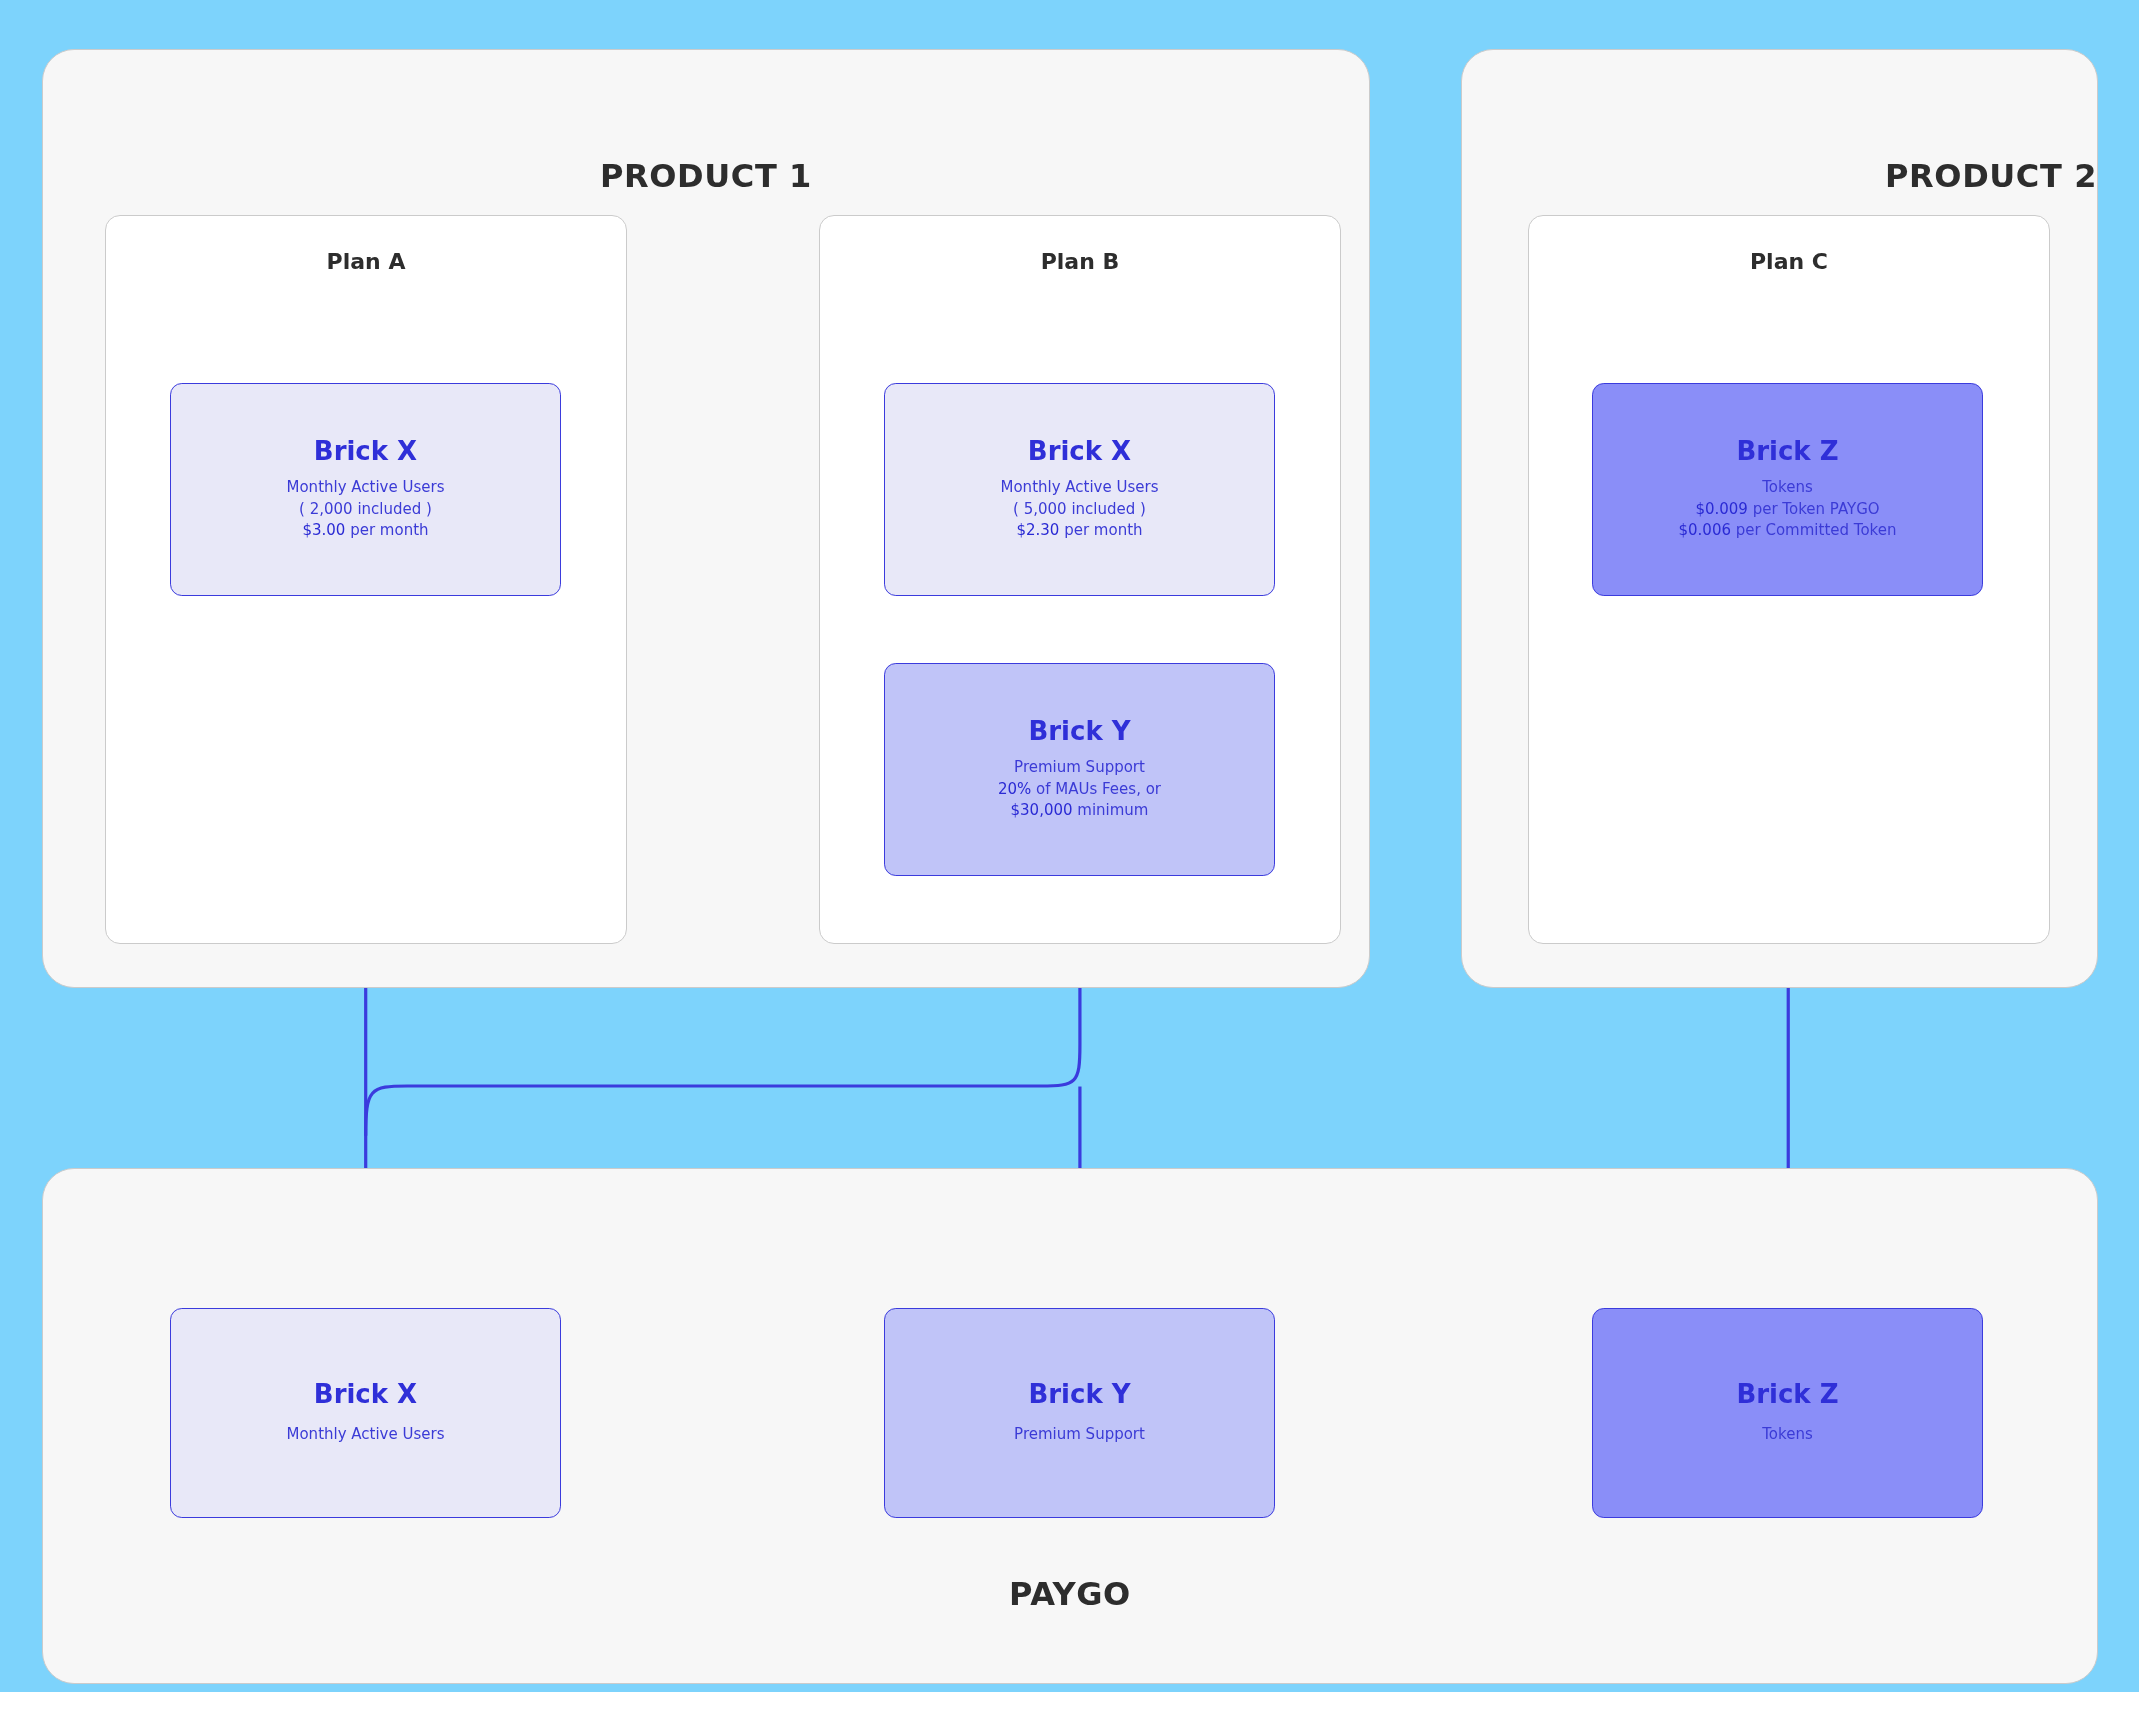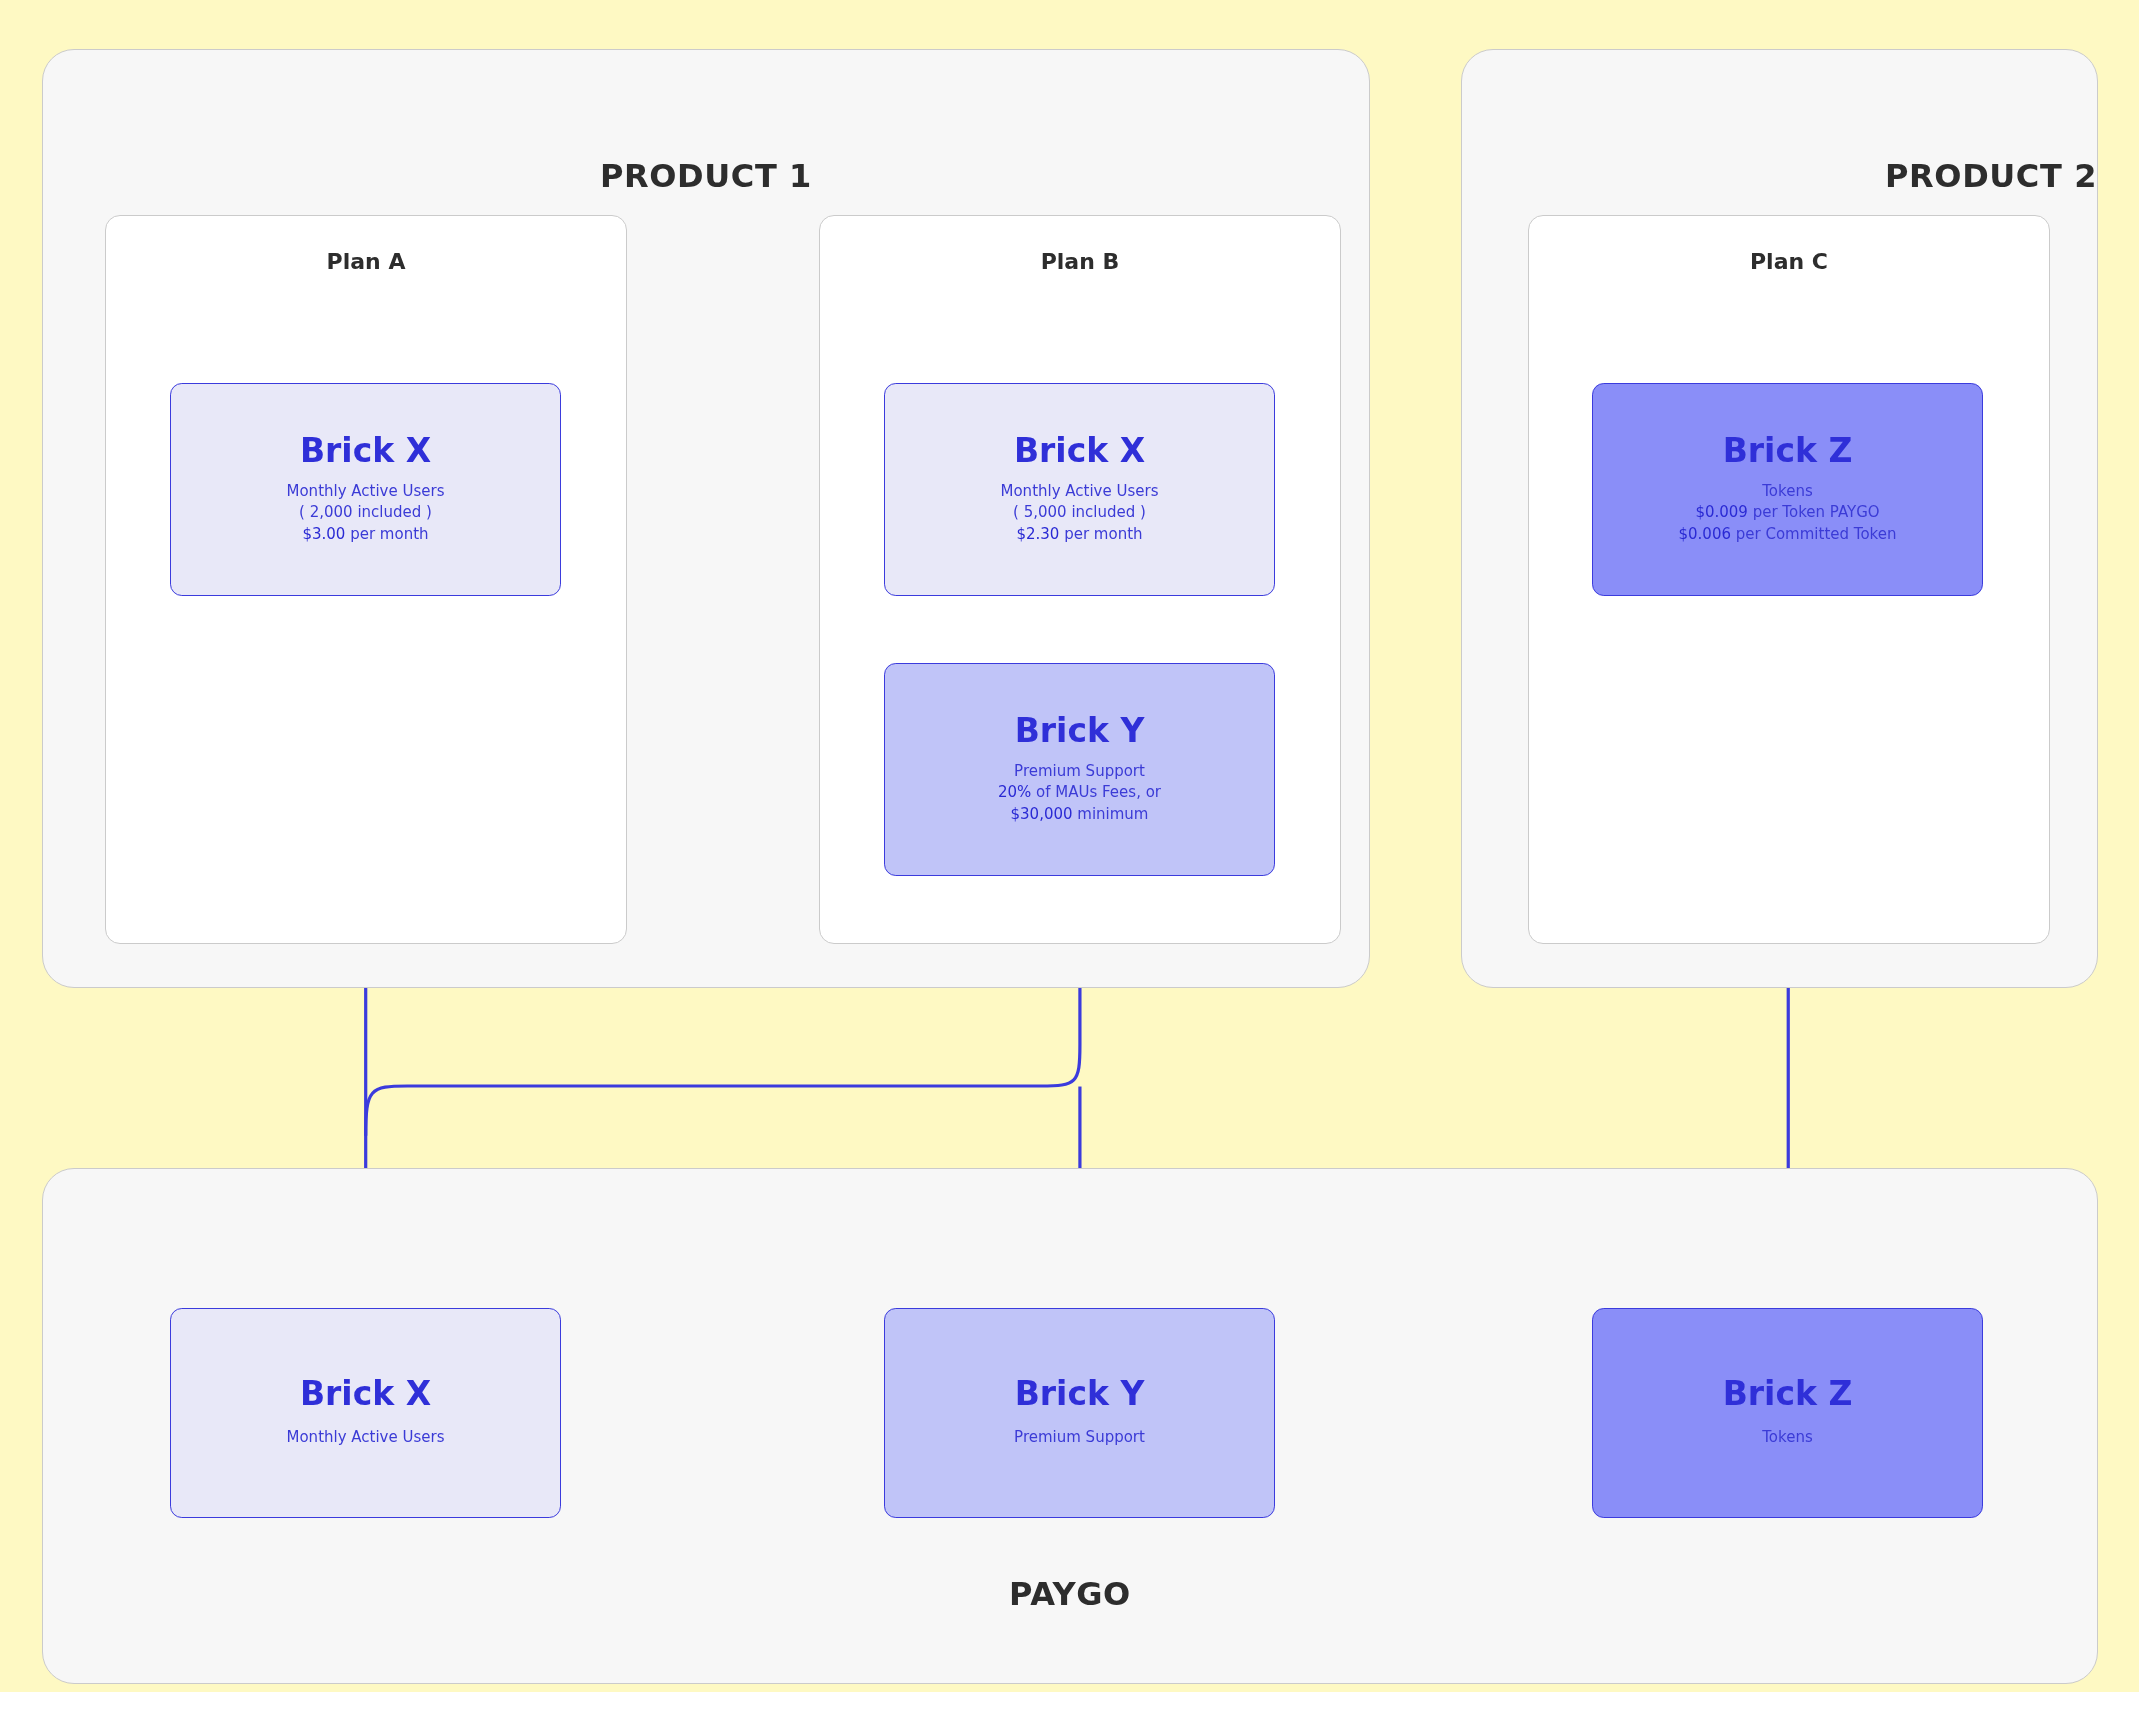--- a/index.html
+++ b/index.html
@@ -4,21 +4,21 @@
 <style>
   html,body{margin:0;padding:0;background:#ffffff;}
   body{
     font-family:"DejaVu Sans","Liberation Sans",sans-serif;
     -webkit-font-smoothing:antialiased;
   }
   #stage{
     position:relative;
     width:2140px;
     height:1692px;
-    background:#fef9c3;
+    background:#7dd3fc;
     overflow:hidden;
   }
 
   
   .group-panel{
     position:absolute;
     background:#f7f7f7;
     border:1.6px solid #cbcbcb;
     border-radius:32px;
     box-sizing:border-box;
@@ -74,21 +74,21 @@
     align-items:center;
     justify-content:center;
     text-align:center;
     color:#3333dd;
   }
   .brick.tone-light { background:#e8e8f8; }
   .brick.tone-mid   { background:#c0c4f8; }
   .brick.tone-dark  { background:#8a8ef8; }
 
   .brick-name{
-    font-size:33px;
+    font-size:26px;
     font-weight:700;
     color:#2f2fd8;
     line-height:1.06;
     margin-bottom:11.8px;
   }
   .brick-line{
     font-size:15px;
     font-weight:400;
     color:#3b3bd6;
     line-height:1.42;

